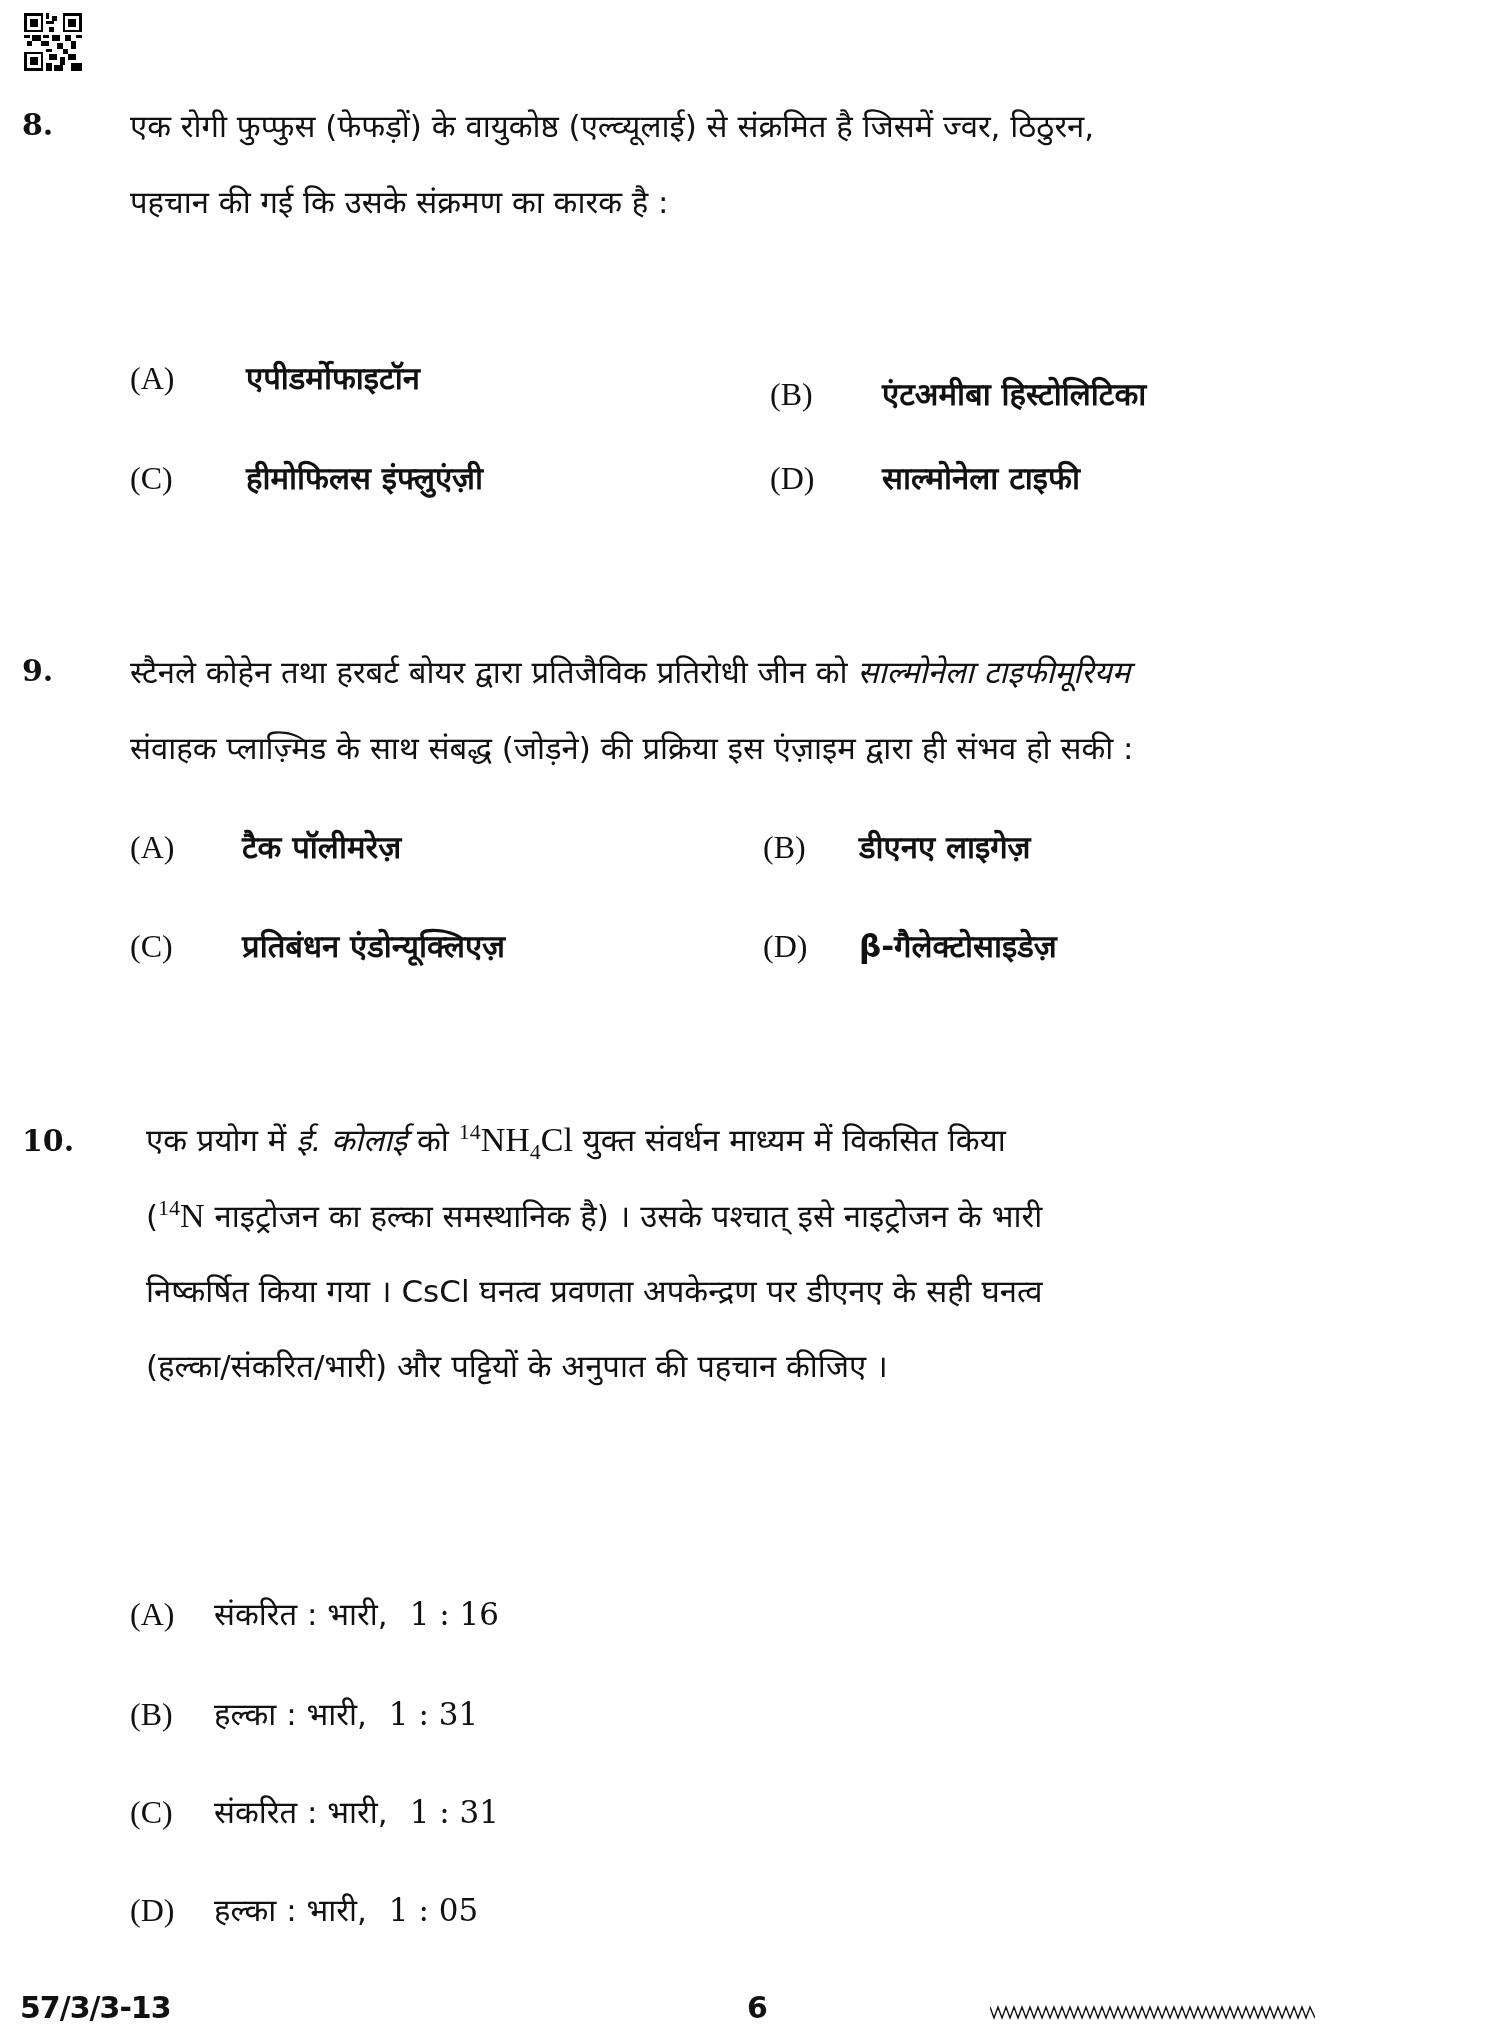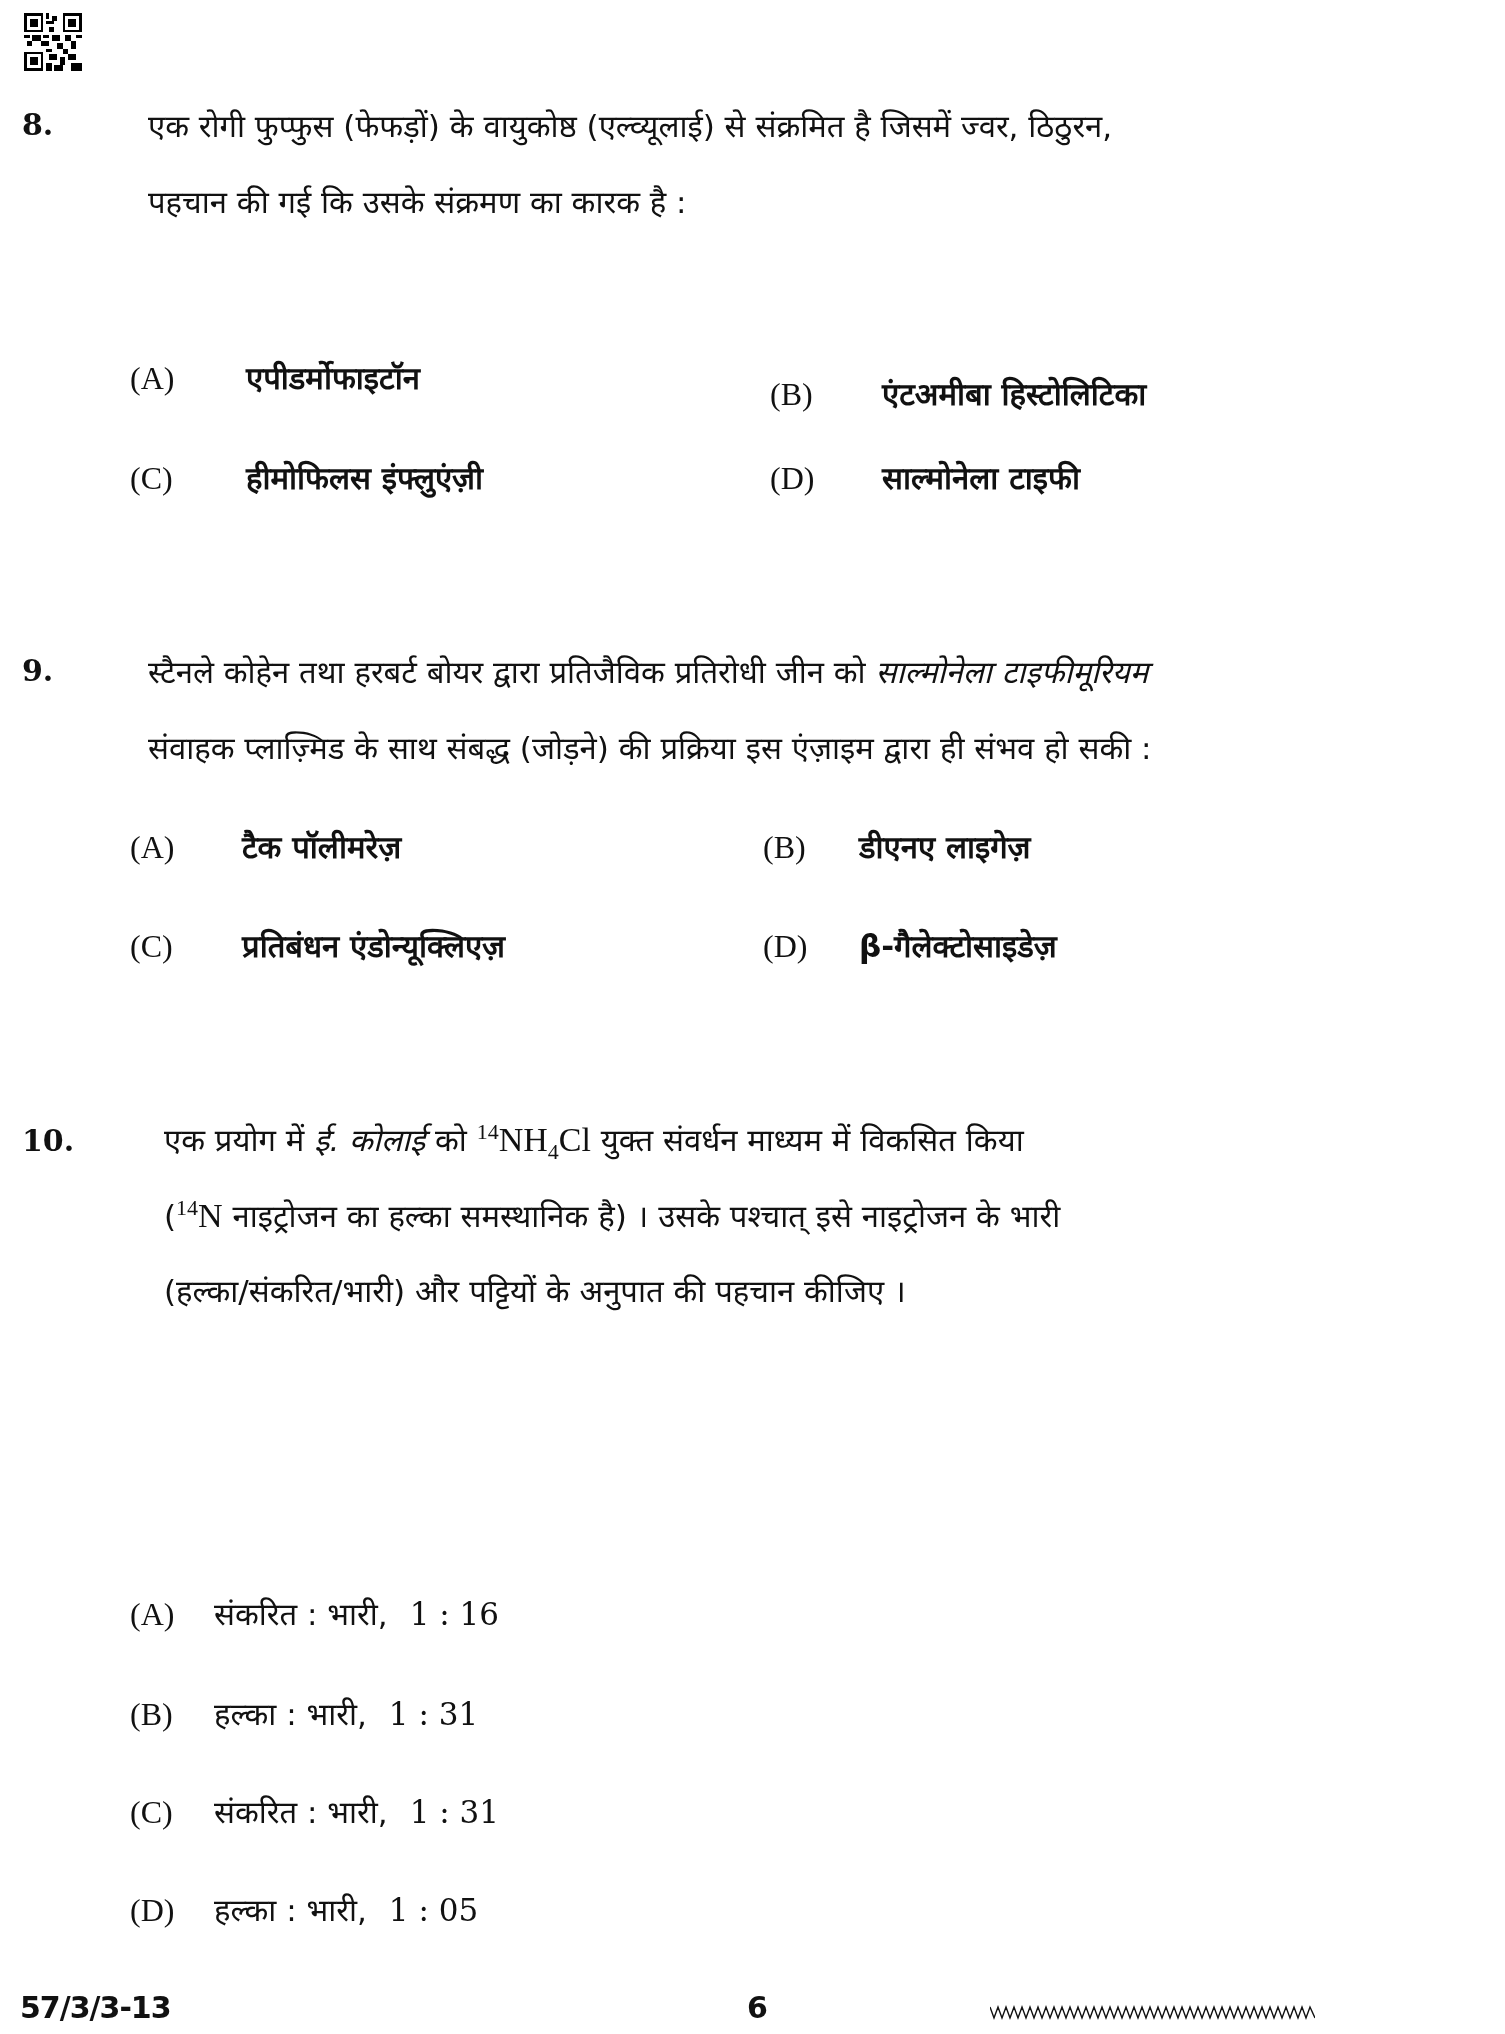--- a/index.html
+++ b/index.html
@@ -29,21 +29,21 @@
     }
     .qnum {
       position: absolute;
       left: 22px;
       font-family: "DejaVu Serif", "Liberation Serif", serif;
       font-weight: bold;
       font-size: 30px;
     }
     .qtext {
       position: absolute;
-      left: 148px;
+      left: 130px;
       width: 1268px;
       font-family: "DejaVu Sans", "Liberation Sans", sans-serif;
       font-size: 31px;
       line-height: 76px;
       text-align: justify;
       text-align-last: left;
     }
     .qtext.tight {
       line-height: 75px;
     }
@@ -189,20 +189,21 @@
 
 <section class="question" style="top:0;">
   <div class="qnum" style="top:1123px;">10.</div>
   <div class="qtext tight" style="top:1102px;margin-left:16px;">
     <div>
       <span>एक प्रयोग में </span><span class="it">ई. कोलाई</span><span> को </span><span class="serif"><sup>14</sup><span>NH</span><sub>4</sub><span>Cl</span></span><span> युक्त संवर्धन माध्यम में विकसित किया</span>
     </div>
     <div>
       <span>(</span><span class="serif"><sup>14</sup><span>N</span></span><span> नाइट्रोजन का हल्का समस्थानिक है) । उसके पश्चात् इसे नाइट्रोजन के भारी</span>
     </div>
+    <div>निष्कर्षित किया गया । CsCl घनत्व प्रवणता अपकेन्द्रण पर डीएनए के सही घनत्व</div>
     <div>(हल्का/संकरित/भारी) और पट्टियों के अनुपात की पहचान कीजिए ।</div>
   </div>
 
   <div class="opt" style="left:130px; top:1592px;">
     <span class="label" style="width:84px;">(A)</span><span class="text">संकरित : भारी,</span><span class="ratio">1 : 16</span>
   </div>
   <div class="opt" style="left:130px; top:1692px;">
     <span class="label" style="width:84px;">(B)</span><span class="text">हल्का : भारी,</span><span class="ratio">1 : 31</span>
   </div>
   <div class="opt" style="left:130px; top:1790px;">

